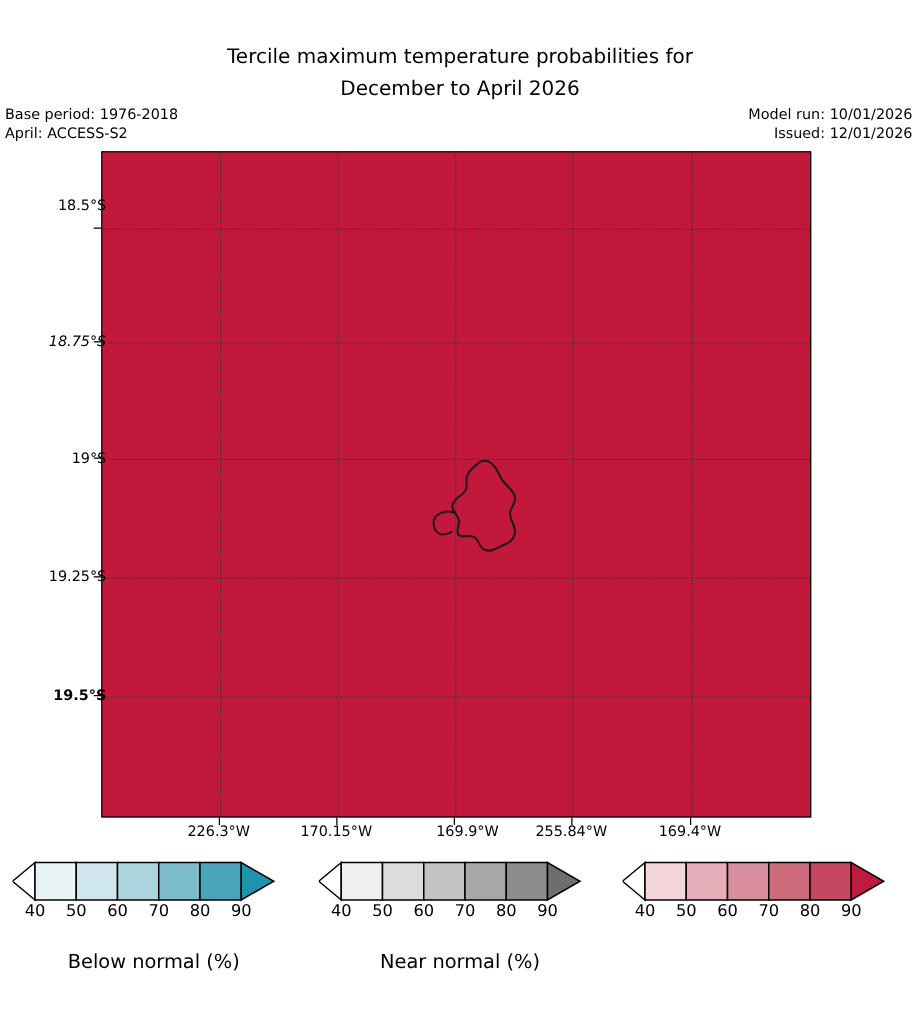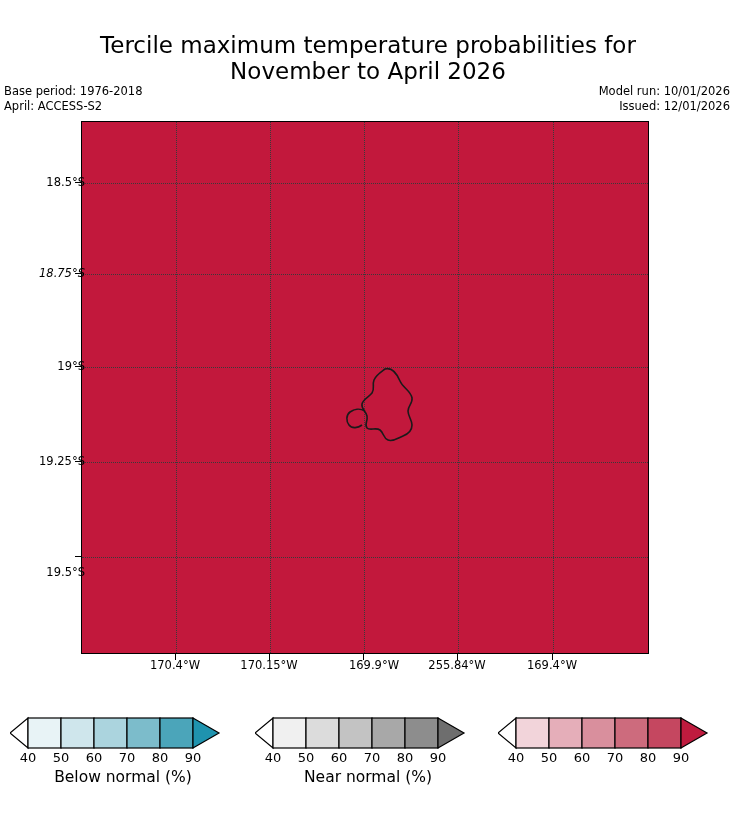--- a/index.html
+++ b/index.html
@@ -15,21 +15,21 @@
     overflow: hidden;
     position: relative;
   }
 
   .title {
     position: absolute;
     top: 32px;
     left: 0;
     width: 736px;
     text-align: center;
-    font-size: 23px;
+    font-size: 16px;
     line-height: 26px;
     color: #000;
   }
 
   .meta-left {
     position: absolute;
     left: 4px;
     top: 84px;
     font-size: 11.5px;
     line-height: 15px;
@@ -119,21 +119,21 @@
     position: absolute;
     top: 654px;
     height: 6px;
     width: 0;
     border-left: 1px solid #000;
   }
 
   
   .legend {
     position: absolute;
-    top: 716px;
+    top: 688px;
     width: 226px;
   }
   .legend-bar {
     position: relative;
     height: 34px;
     width: 226px;
   }
   .legend-bar svg { display: block; }
   .legend-ticks {
     position: relative;
@@ -142,30 +142,30 @@
   }
   .legend-ticks span {
     position: absolute;
     font-size: 13px;
     transform: translateX(-50%);
     top: 0;
   }
   .legend-title {
     text-align: center;
     font-size: 15.5px;
-    margin-top: 0;
+    margin-top: 20px;
     width: 226px;
   }
 </style>
 </head>
 <body>
 
 <div class="title">
   <div>Tercile maximum temperature probabilities for</div>
-  <div>November to April 2026</div>
+  <div>December to April 2026</div>
 </div>
 
 <div class="meta-left">
   <div>Base period: 1976-2018</div>
   <div>April: ACCESS-S2</div>
 </div>
 <div class="meta-right">
   <div>Model run: 10/01/2026</div>
   <div>Issued: 12/01/2026</div>
 </div>
@@ -193,32 +193,32 @@
              C326 312 330 308 330 303 C330 298 326 294 326 289
              C326 284 331 281 330 276 C329 269 321 266 318 259
              C315 252 310 245 303 247 Z" fill="none" stroke="#1a1a1a" stroke-width="1.6"></path>
     <path d="M283 289 C278 286 272 287 268 290 C264 293 264 299 267 303
              C270 307 276 306 280 303" fill="none" stroke="#1a1a1a" stroke-width="1.6"></path>
   </svg>
 
 </div>
 
 <div class="ytick" style="top:182px;"></div>
-<div class="ylabel" style="top:182px;">18.5°S</div>
+<div class="ylabel" style="top:164px;">18.5°S</div>
 <div class="ytick" style="top:273px;"></div>
 <div class="ylabel" style="top:273px;font-style:italic;">18.75°S</div>
 <div class="ytick" style="top:366px;"></div>
 <div class="ylabel" style="top:366px;">19°S</div>
 <div class="ytick" style="top:461px;"></div>
 <div class="ylabel" style="top:461px;text-align:right;">19.25°S</div>
 <div class="ytick" style="top:556px;"></div>
-<div class="ylabel" style="top:572px;">19.5°S</div>
+<div class="ylabel" style="top:556px;font-weight:bold;">19.5°S</div>
 
 <div class="xtick" style="left:175px;"></div>
-<div class="xlabel" style="left:175px;">170.4°W</div>
+<div class="xlabel" style="left:175px;">226.3°W</div>
 <div class="xtick" style="left:269px;"></div>
 <div class="xlabel" style="left:269px;">170.15°W</div>
 <div class="xtick" style="left:363px;"></div>
 <div class="xlabel" style="left:374px;">169.9°W</div>
 <div class="xtick" style="left:457px;"></div>
 <div class="xlabel" style="left:457px;">255.84°W</div>
 <div class="xtick" style="left:552px;"></div>
 <div class="xlabel" style="left:552px;">169.4°W</div>
 
 <div class="legend" style="left:10px;">

